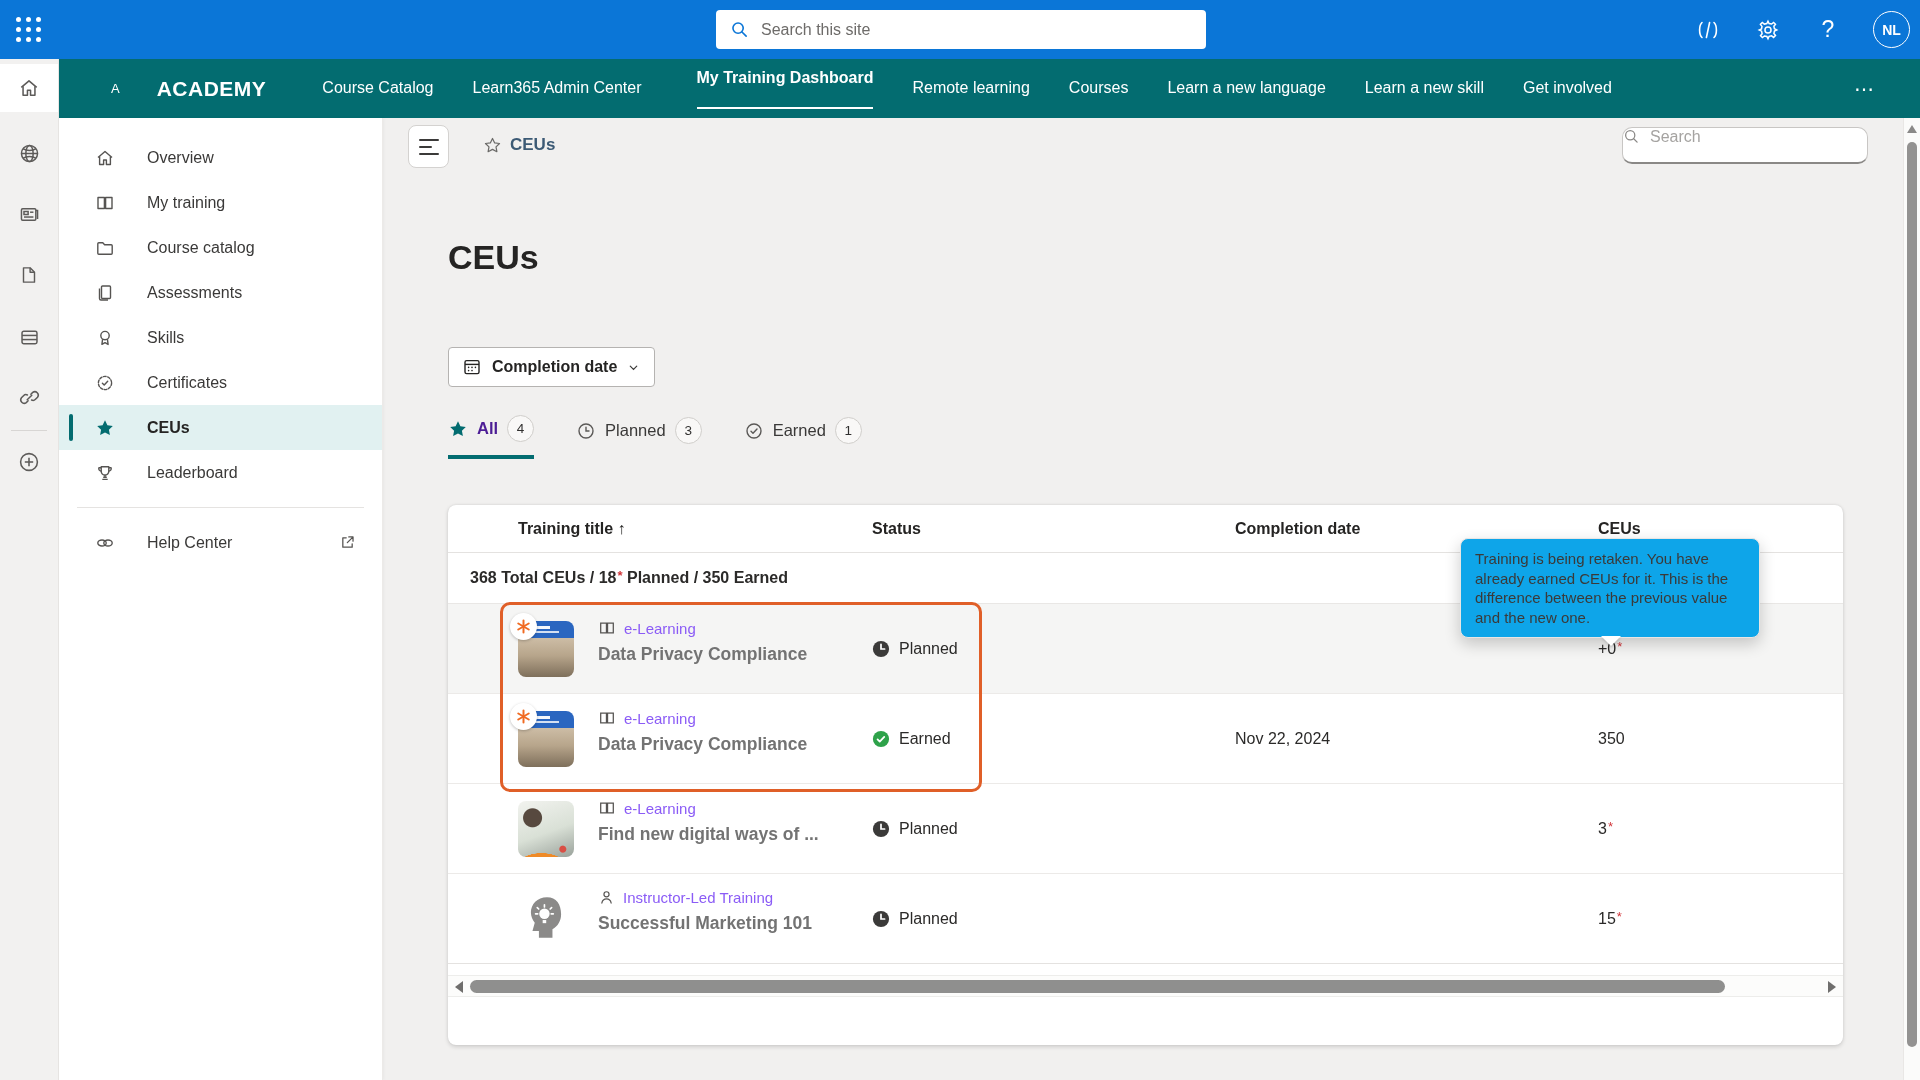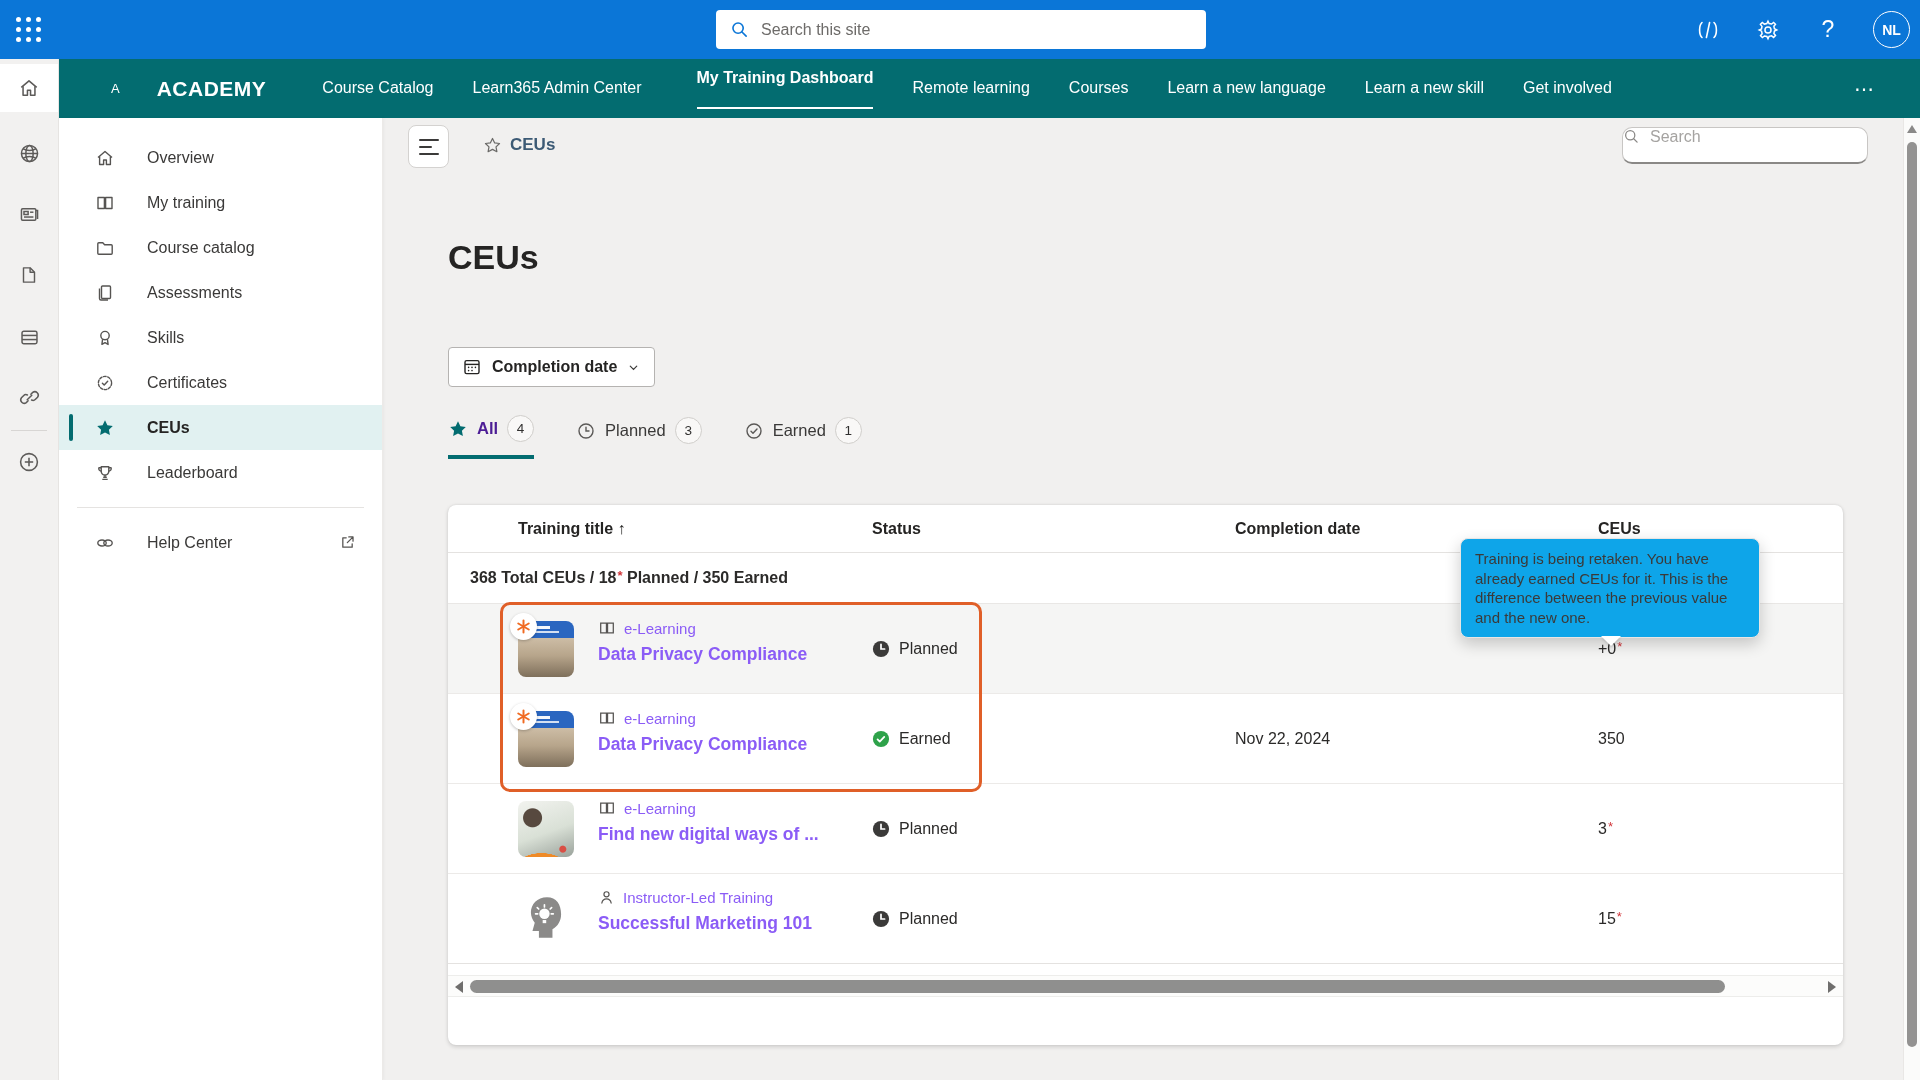--- a/index.html
+++ b/index.html
@@ -88,21 +88,21 @@
       background:linear-gradient(90deg,rgba(255,255,255,.95) 0 60%, transparent 60%),linear-gradient(90deg,rgba(255,255,255,.8) 0 80%, transparent 80%);
       background-size:100% 3px; background-repeat:no-repeat; background-position:0 0,0 5px; }
   .thumb-digital { background:
       radial-gradient(circle at 80% 86%, #d94f45 0 3px, transparent 4px),
       radial-gradient(ellipse 90% 55% at 42% 122%, #ef8a27 0 52%, transparent 53%),
       radial-gradient(circle at 26% 30%, #57493f 0 9px, transparent 10px),
       linear-gradient(160deg,#f2f3ef 0%,#d9e0d6 55%,#9aa29b 100%); }
   .retake-badge { position:absolute; left:-8px; top:-8px; width:27px; height:27px; background:#fff; border-radius:50%; box-shadow:0 1px 3px rgba(0,0,0,.25); display:flex; align-items:center; justify-content:center; }
   .row-text { position:absolute; left:150px; top:15px; }
   .type-line { display:flex; align-items:center; gap:8px; font-size:15px; color:#8b5cf6; }
-  .row-title { margin-top:7px; font-size:17.5px; font-weight:bold; color:#8b5cf6; white-space:nowrap; }
+  .row-title { margin-top:7px; font-size:17.5px; font-weight:bold; color:#737373; white-space:nowrap; }
   .cell-status { position:absolute; left:424px; top:50%; transform:translateY(-50%); display:flex; align-items:center; gap:9px; font-size:16px; color:#2b2a29; }
   .cell-date { position:absolute; left:787px; top:50%; transform:translateY(-50%); font-size:16px; color:#2b2a29; }
   .cell-ceus { position:absolute; left:1150px; top:50%; transform:translateY(-50%); font-size:16px; color:#2b2a29; }
 
   .hl-box { position:absolute; left:52px; top:97px; width:482px; height:190px; border:3px solid #e05f28; border-radius:10px; pointer-events:none; z-index:3; }
 
   .hscroll { position:absolute; left:0; top:470px; width:1395px; height:22px; background:#fcfcfb; border-top:1px solid #ededeb; border-bottom:1px solid #ededeb; }
   .hthumb { position:absolute; left:22px; top:4px; width:1255px; height:13px; background:#8f8f8e; border-radius:7px; cursor:pointer; }
   .harrow { position:absolute; top:5px; width:0; height:0; border-top:6px solid transparent; border-bottom:6px solid transparent; cursor:pointer; }
   .harrow.left { left:7px; border-right:8px solid #6f6e6d; }

